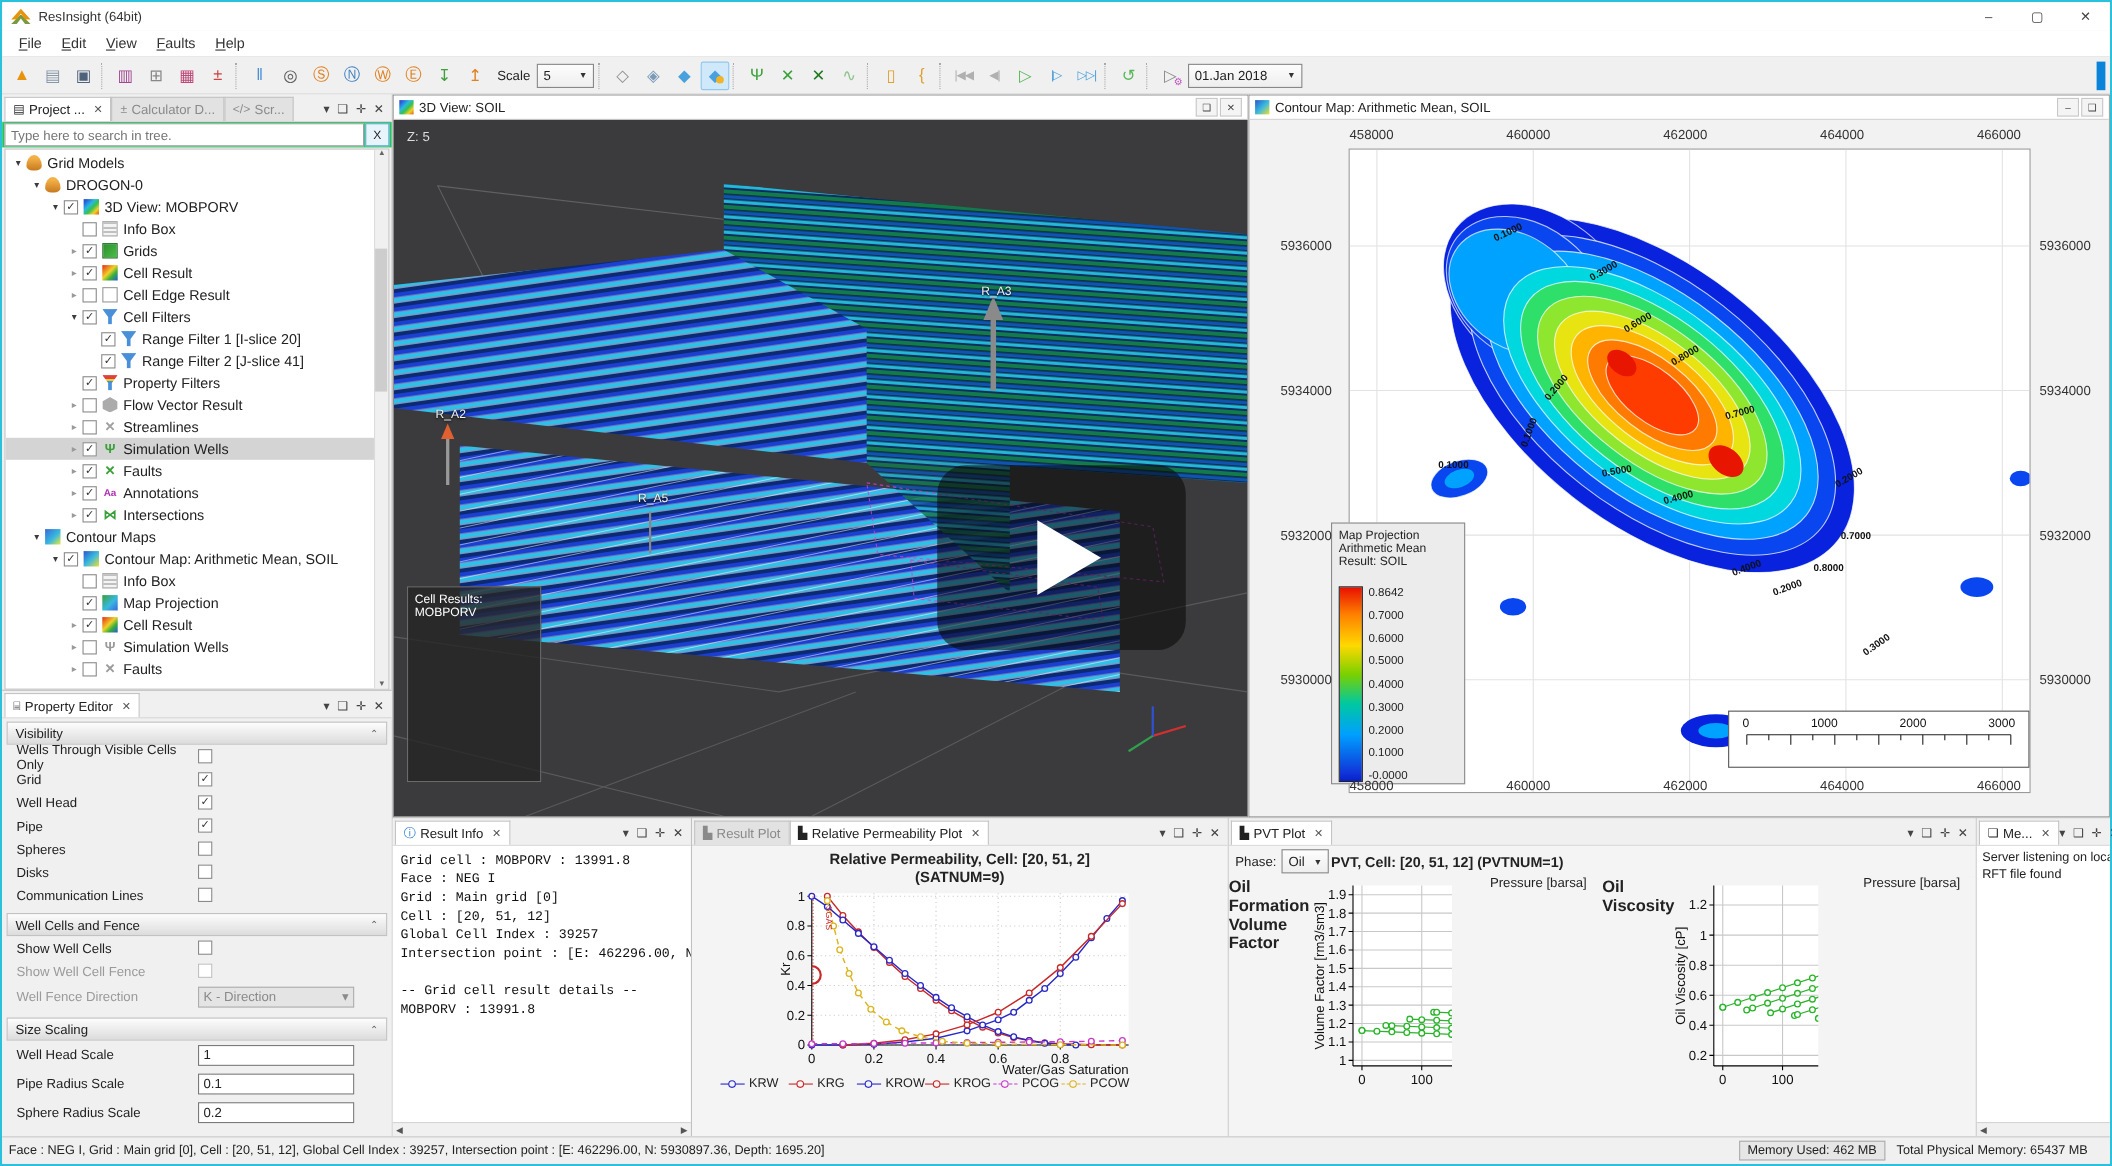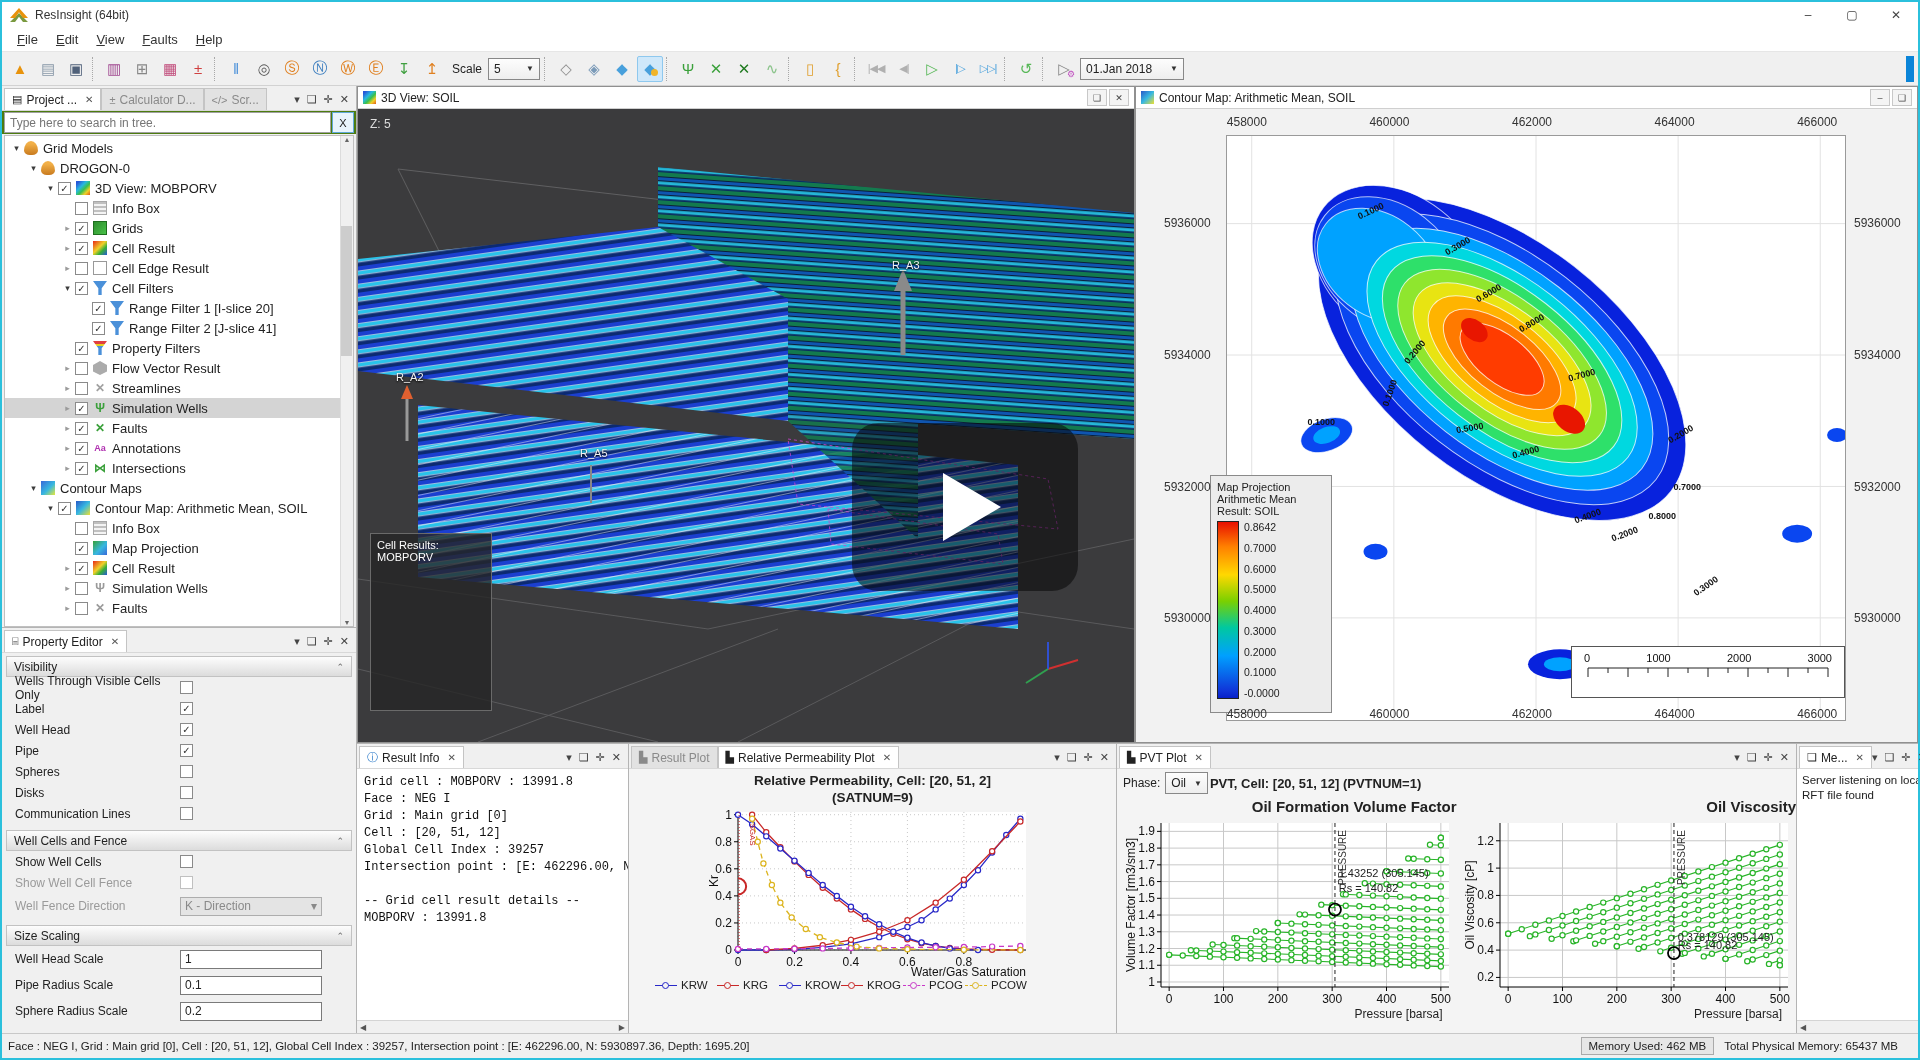--- a/index.html
+++ b/index.html
@@ -37,21 +37,21 @@
   .main{flex:1;display:flex;min-height:0}
 
   
   .left-dock{width:355px;flex:none;background:#f0f0f0;border-right:1px solid #b4b4b4;display:flex;flex-direction:column}
   .ld-tabs,.pe-tabs,.p-tabs{height:25px;display:flex;align-items:flex-end;background:#f0f0f0;padding:0 2px;flex:none;border-bottom:1px solid #d8d8d8}
   .tab{height:22px;display:flex;align-items:center;gap:4px;padding:0 7px;font-size:12px;border:1px solid #c4c4c4;border-bottom:none;background:#e2e2e2;color:#8a8a8a;white-space:nowrap}
   .tab.active{background:#fff;color:#222}
   .tab .ticon{font-size:11px}
   .tab .x{margin-left:4px;font-size:10px;color:#555}
   .dock-ctrls{margin-left:auto;display:flex;gap:7px;color:#444;font-size:11px;align-items:center;padding:0 5px 4px 0}
-  .search-row{display:flex;flex:none;padding:1px 2px;background:#4d7c0f}
+  .search-row{display:flex;flex:none;padding:1px 2px;background:#22c55e}
   .search-input{flex:1;height:21px;border:1px solid #a0a0a0;background:#fff;font-size:12px;padding:0 5px;color:#888;font-family:"Liberation Sans",sans-serif}
   .search-clear{width:22px;height:21px;border:1px solid #60a8d8;background:#e8f4fc;margin-left:1px;display:flex;align-items:center;justify-content:center;font-size:11px;color:#222}
 
   .tree-wrap{flex:1;position:relative;margin:1px 2px 0 2px;border:1px solid #c0c0c0;background:#fff;overflow:hidden}
   .tree{position:absolute;inset:0 13px 0 0;overflow:hidden;padding-top:2px}
   .tree-row{height:20px;display:flex;align-items:center;font-size:13px;white-space:nowrap}
   .tree-row.sel{background:#d4d4d4}
   .exp{width:15px;flex:none;text-align:center;color:#9a9a9a;font-size:9px}
   .exp.open{color:#3c3c3c}
   .cb{width:13px;height:13px;flex:none;border:1px solid #8a8a8a;background:#fff;margin-right:5px;font-size:10px;line-height:11px;text-align:center;color:#333}
@@ -100,21 +100,21 @@
   .legend3d .vals{display:flex;flex-direction:column;justify-content:space-between;margin-left:6px;font-size:10.5px}
   .play-overlay{position:absolute;left:494px;top:314px;width:226px;height:168px;background:rgba(8,8,8,.55);border-radius:26px;display:flex;align-items:center;justify-content:center}
   .play-tri{width:0;height:0;border-top:34px solid transparent;border-bottom:34px solid transparent;border-left:58px solid #fff;margin-left:14px}
 
   .contour-body{position:relative;flex:1;background:#f2f2f2;overflow:hidden;font-size:12px}
   .cplot{position:absolute;left:90px;top:26px;width:620px;height:586px;background:#fff;border:1px solid #9a9a9a}
   .cplot svg{position:absolute;inset:0}
   .ctick{position:absolute;color:#333;font-size:12px;white-space:nowrap}
   .clabel{position:absolute;font-size:9px;color:#111;font-weight:bold;white-space:nowrap}
   .clegend{position:absolute;left:74px;top:366px;width:122px;height:238px;background:#ececec;border:1px solid #8a8a8a;font-size:11px;padding:5px 6px;color:#222}
-  .clegend .lrow{display:flex;margin-top:4px}
+  .clegend .lrow{display:flex;margin-top:16px}
   .clegend .bar{width:22px;height:178px;flex:none;background:linear-gradient(180deg,#e81000,#ff8000 14%,#ffd800 30%,#7ad000 45%,#00c8a0 60%,#00a0ff 76%,#1034d8 96%,#0820c8);border:1px solid #222}
   .clegend .vals{display:flex;flex-direction:column;justify-content:space-between;margin-left:5px;font-size:10.5px}
   .scalebar{position:absolute;right:72px;bottom:44px;width:274px;height:52px;background:#fff;border:1px solid #555;padding:5px 12px 0 12px}
   .scalebar .nums{display:flex;justify-content:space-between;font-size:11px;color:#111}
 
   
   .bottom-dock{flex:1;display:flex;border-top:1px solid #b4b4b4;background:#f0f0f0;min-height:0}
   .panel{display:flex;flex-direction:column;border-right:1px solid #b4b4b4;min-width:0;flex:none}
   .p-tabs{align-items:flex-end}
   .ri-body{flex:1;background:#fff;font-family:"Liberation Mono","DejaVu Sans Mono",monospace;font-size:12px;line-height:17px;padding:5px 7px;color:#101010;overflow:hidden;white-space:pre}
@@ -125,21 +125,21 @@
   .rp-chart{flex:1;display:flex;flex-direction:column;align-items:center;min-width:0}
   .chart-title{font-size:13.5px;font-weight:bold;text-align:center;line-height:17px;padding:3px 4px 0 4px}
   .rp-legend{display:flex;flex-wrap:wrap;justify-content:flex-start;padding:1px 0 0 26px;width:100%;font-size:11.5px}
   .rp-legend .le{display:flex;align-items:center;gap:4px;width:62px;margin-bottom:3px}
   .rp-legend .sw{position:relative;width:22px;height:0;border-top:1.5px solid}
   .rp-legend .sw.dash{border-top-style:dashed}
   .rp-legend .sw i{position:absolute;left:7px;top:-4px;width:7px;height:7px;border:1.5px solid;border-radius:50%;background:#f4f4f4}
   .pvt-head{height:28px;flex:none;display:flex;align-items:center;background:#f4f4f4;padding:0 6px}
   .pvt-head .title{flex:1;text-align:left;font-size:13px;font-weight:bold}
   .pvt-charts{flex:1;display:flex;background:#f4f4f4;min-height:0}
-  .pvt-chart{width:50%;display:flex;flex-direction:column;align-items:flex-end}
+  .pvt-chart{width:50%;display:flex;flex-direction:row;align-items:flex-start}
   .pvt-ct{font-size:15px;font-weight:bold;padding-top:1px}
   .axlbl{width:100%;text-align:right;font-size:12px;padding-right:14px;margin-top:-2px}
   .msg-body{flex:1;background:#fff;font-size:11.5px;line-height:15px;padding:4px 5px;color:#222;overflow:hidden;white-space:nowrap}
 
   
   .statusbar{height:25px;flex:none;background:#f0f0f0;border-top:1px solid #c8c8c8;display:flex;align-items:center;font-size:11.5px;padding:0 6px;gap:10px}
   .statusbar .left{flex:1;white-space:nowrap;overflow:hidden}
   .sb-box{border:1px solid #aaa;background:#e6e6e6;padding:2px 7px;white-space:nowrap}
   .sb-plain{white-space:nowrap;padding-right:14px}
 
@@ -422,21 +422,21 @@
         <div class="pe-body" id="pebody">
               <div class="pe-sec-head">
                 <span>Visibility</span>
                 <span class="car">⌃</span>
               </div>
               <div class="pe-row">
                 <span class="lbl">Wells Through Visible Cells Only</span>
                 <span class="cb"></span>
               </div>
               <div class="pe-row">
-                <span class="lbl">Label</span>
+                <span class="lbl">Grid</span>
                 <span class="cb">✓</span>
               </div>
               <div class="pe-row">
                 <span class="lbl">Well Head</span>
                 <span class="cb">✓</span>
               </div>
               <div class="pe-row">
                 <span class="lbl">Pipe</span>
                 <span class="cb">✓</span>
               </div>

